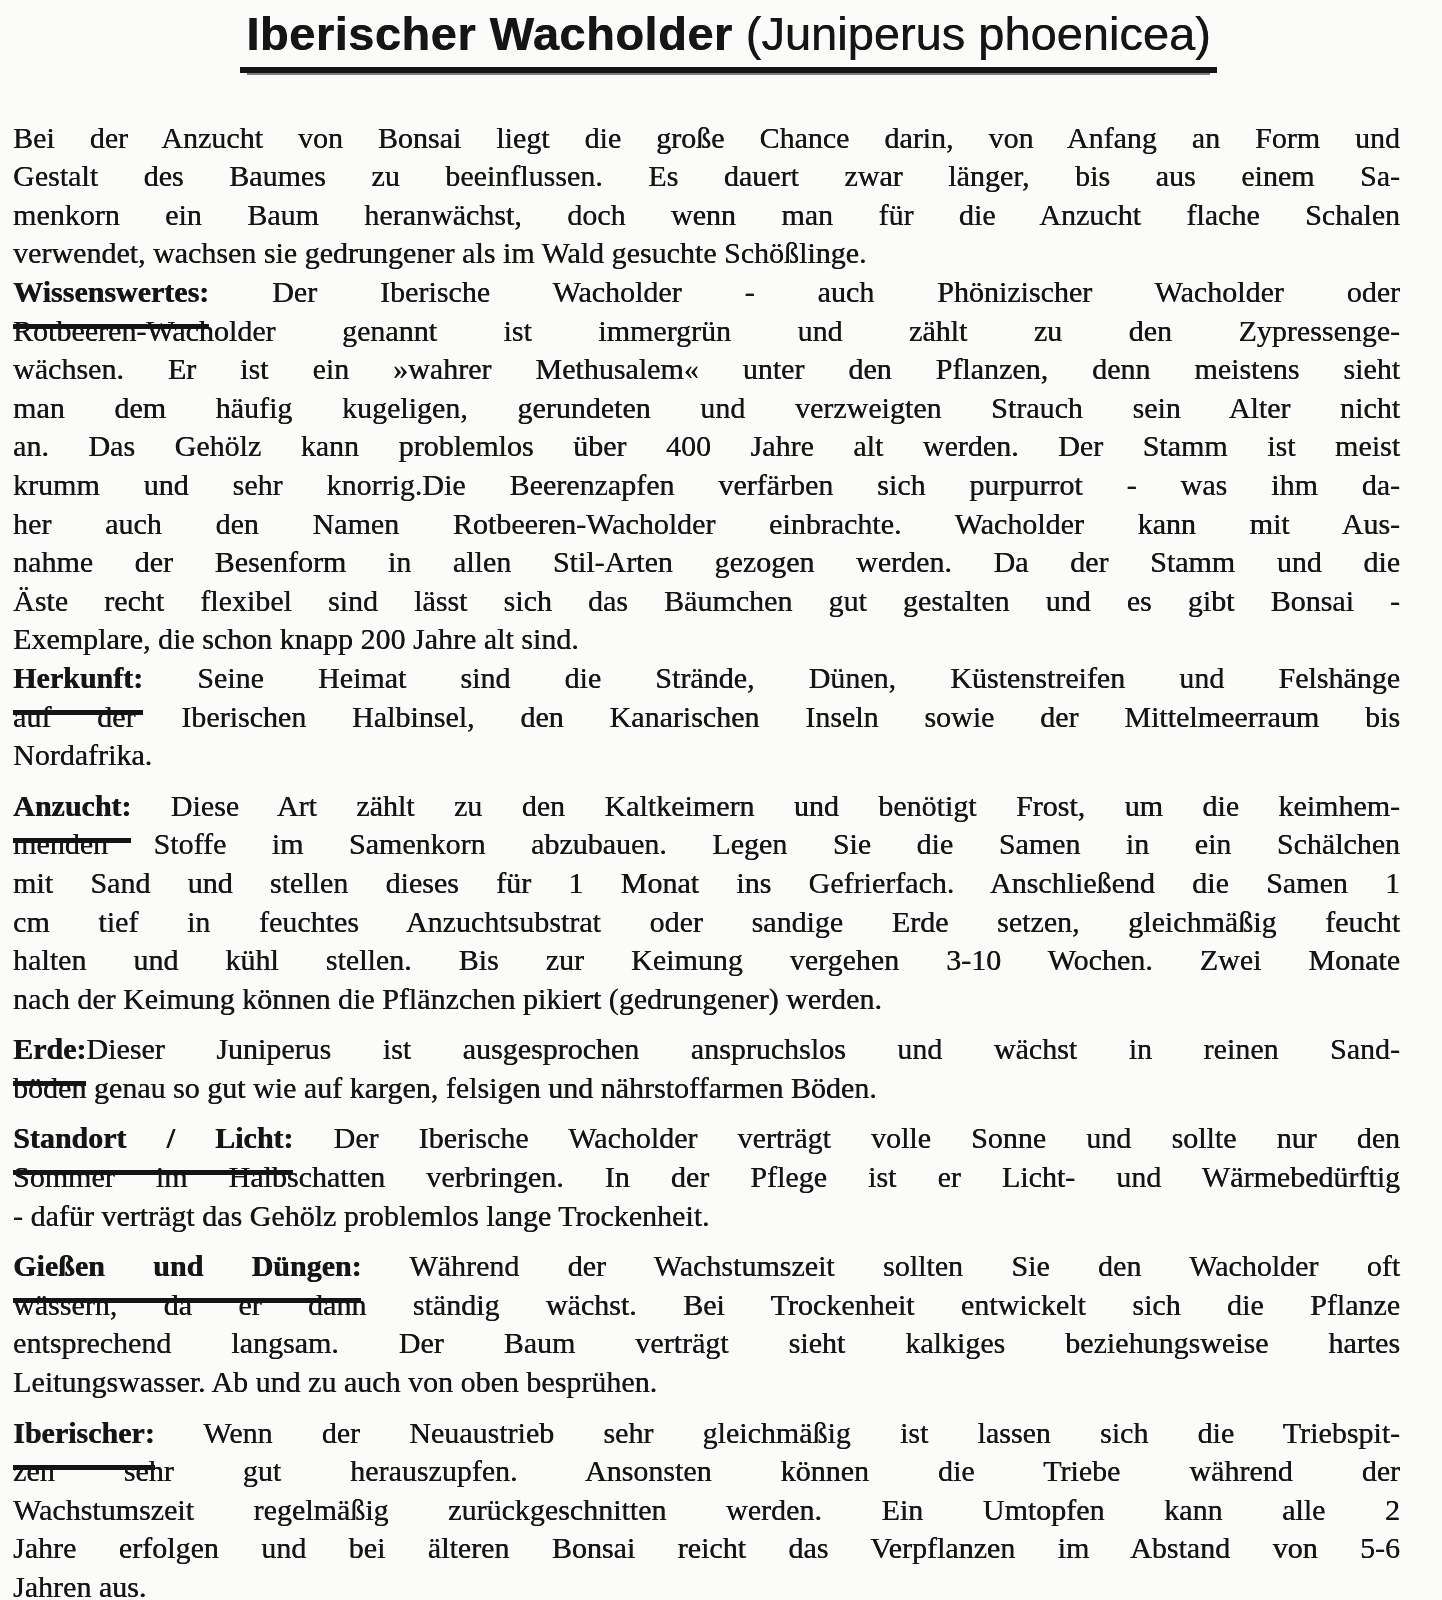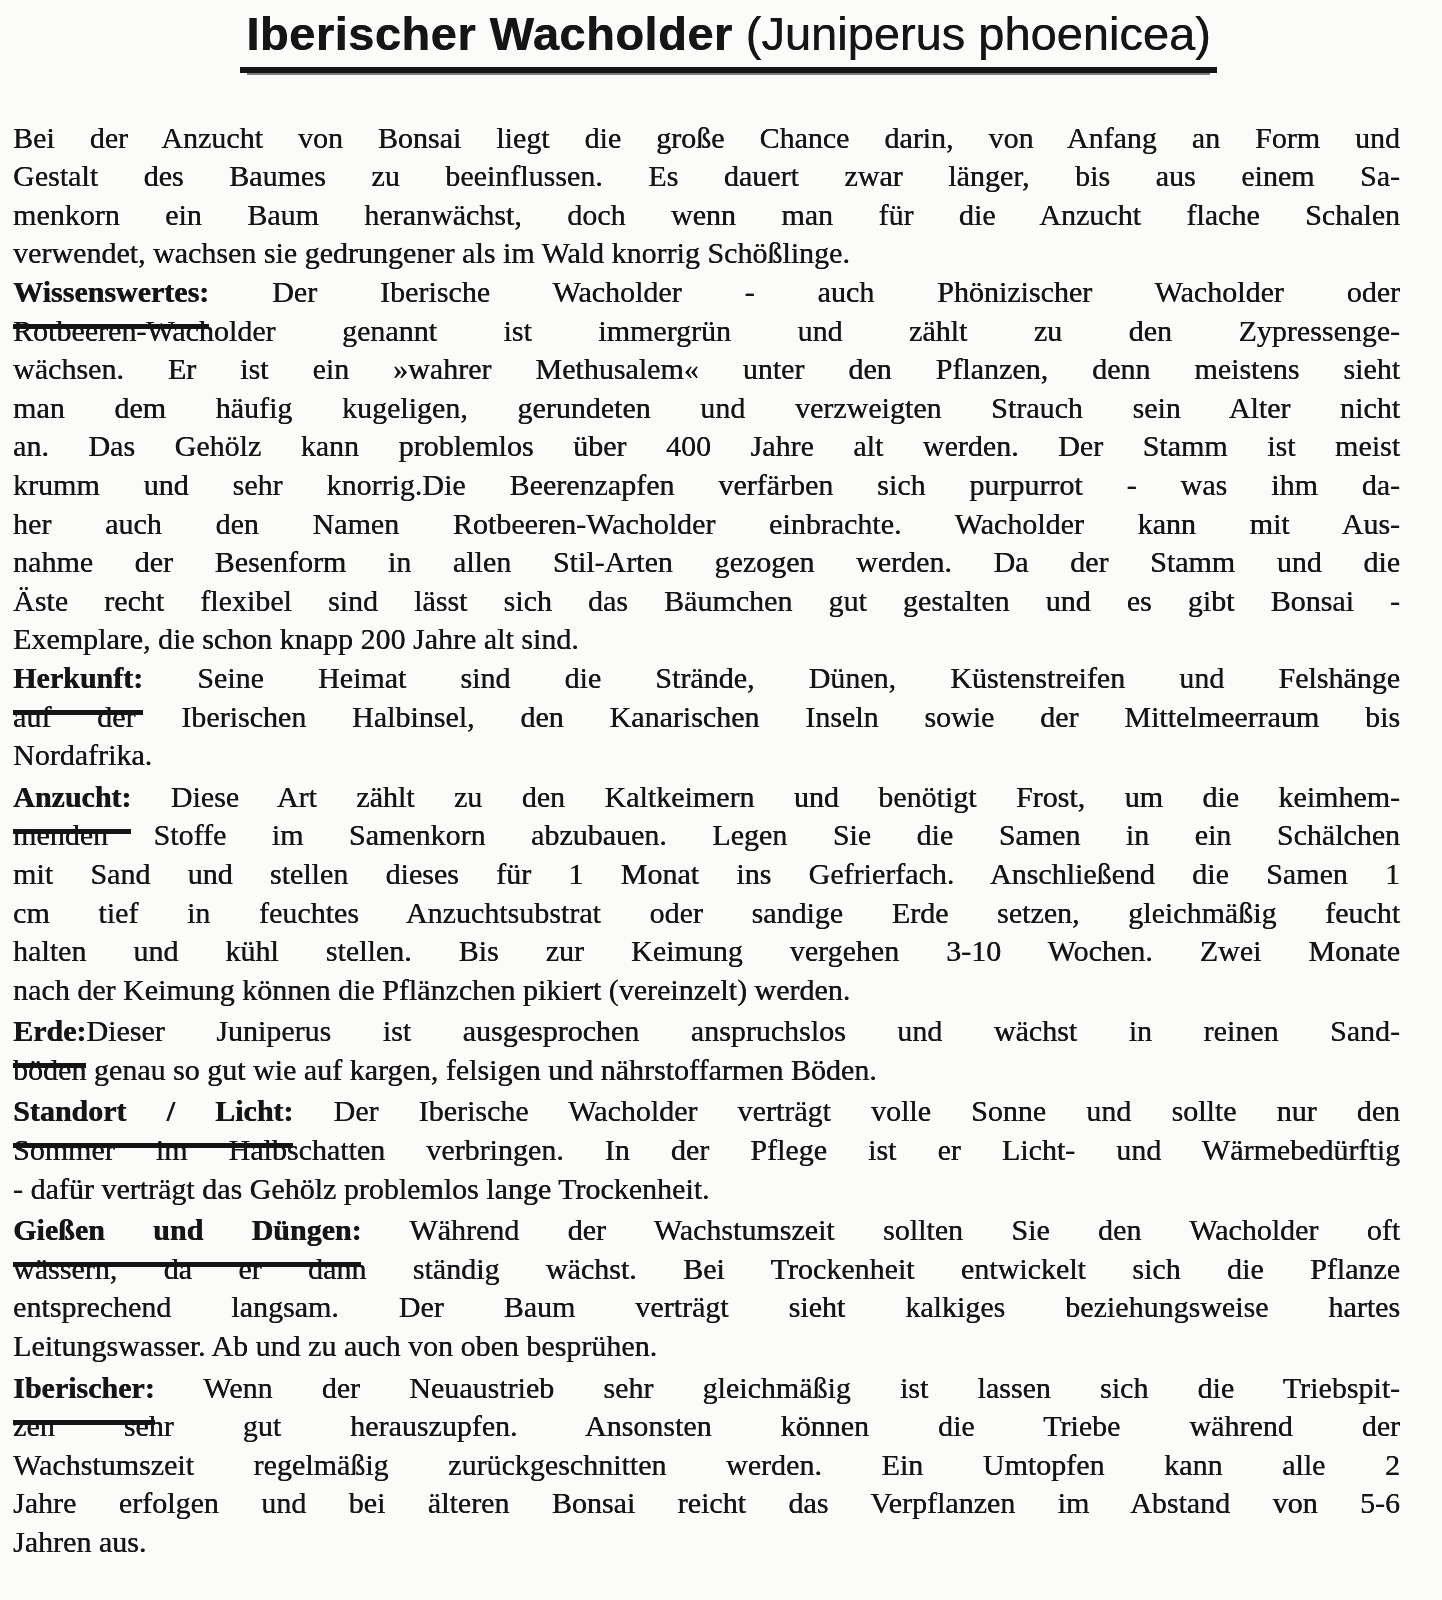--- a/index.html
+++ b/index.html
@@ -42,21 +42,21 @@
   }
   .title-suffix {
     font-weight: normal;
     text-shadow: 0.4px 0 0 currentColor;
   }
   
   .doc-body {
     
   }
   .para { margin: 0; font-family: Liberation Serif, serif; }
-  .para.gap { margin-top: 3px; }
+  .para.gap { margin-top: 12px; }
   .line {
     font-size: 30px;
     line-height: 38.6px;
     text-align: justify;
     text-align-last: justify;
     text-shadow: 0.35px 0 0 currentColor;
     white-space: normal;
   }
   .line.last {
     text-align-last: left;
@@ -76,21 +76,21 @@
   <div class="doc-title">
     <span class="title-underline"><span class="title-main">Iberischer Wacholder</span><span class="title-suffix"> (Juniperus phoenicea)</span></span>
   </div>
 
   <div class="doc-body">
 
   <div class="para">
         <div class="line">Bei der Anzucht von Bonsai liegt die große Chance darin, von Anfang an Form und</div>
         <div class="line">Gestalt des Baumes zu beeinflussen. Es dauert zwar länger, bis aus einem Sa-</div>
         <div class="line">menkorn ein Baum heranwächst, doch wenn man für die Anzucht flache Schalen</div>
-        <div class="line last">verwendet, wachsen sie gedrungener als im Wald knorrig Schößlinge.</div>
+        <div class="line last">verwendet, wachsen sie gedrungener als im Wald gesuchte Schößlinge.</div>
       </div>
       <div class="para">
         <div class="line"><span class="head">Wissenswertes:</span> Der Iberische Wacholder - auch Phönizischer Wacholder oder</div>
         <div class="line">Rotbeeren-Wacholder genannt ist immergrün und zählt zu den Zypressenge-</div>
         <div class="line">wächsen. Er ist ein »wahrer Methusalem« unter den Pflanzen, denn meistens sieht</div>
         <div class="line">man dem häufig kugeligen, gerundeten und verzweigten Strauch sein Alter nicht</div>
         <div class="line">an. Das Gehölz kann problemlos über 400 Jahre alt werden. Der Stamm ist meist</div>
         <div class="line">krumm und sehr knorrig.Die Beerenzapfen verfärben sich purpurrot - was ihm da-</div>
         <div class="line">her auch den Namen Rotbeeren-Wacholder einbrachte. Wacholder kann mit Aus-</div>
         <div class="line">nahme der Besenform in allen Stil-Arten gezogen werden. Da der Stamm und die</div>
@@ -101,21 +101,21 @@
         <div class="line"><span class="head">Herkunft:</span> Seine Heimat sind die Strände, Dünen, Küstenstreifen und Felshänge</div>
         <div class="line">auf der Iberischen Halbinsel, den Kanarischen Inseln sowie der Mittelmeerraum bis</div>
         <div class="line last">Nordafrika.</div>
       </div>
       <div class="para gap">
         <div class="line"><span class="head">Anzucht:</span> Diese Art zählt zu den Kaltkeimern und benötigt Frost, um die keimhem-</div>
         <div class="line">menden Stoffe im Samenkorn abzubauen. Legen Sie die Samen in ein Schälchen</div>
         <div class="line">mit Sand und stellen dieses für 1 Monat ins Gefrierfach. Anschließend die Samen 1</div>
         <div class="line">cm tief in feuchtes Anzuchtsubstrat oder sandige Erde setzen, gleichmäßig feucht</div>
         <div class="line">halten und kühl stellen. Bis zur Keimung vergehen 3-10 Wochen. Zwei Monate</div>
-        <div class="line last">nach der Keimung können die Pflänzchen pikiert (vereinzelt) werden.</div>
+        <div class="line last">nach der Keimung können die Pflänzchen pikiert (gedrungener) werden.</div>
       </div>
       <div class="para gap">
         <div class="line"><span class="head">Erde:</span>Dieser Juniperus ist ausgesprochen anspruchslos und wächst in reinen Sand-</div>
         <div class="line last">böden genau so gut wie auf kargen, felsigen und nährstoffarmen Böden.</div>
       </div>
       <div class="para gap">
         <div class="line"><span class="head">Standort / Licht:</span> Der Iberische Wacholder verträgt volle Sonne und sollte nur den</div>
         <div class="line">Sommer im Halbschatten verbringen. In der Pflege ist er Licht- und Wärmebedürftig</div>
         <div class="line last">- dafür verträgt das Gehölz problemlos lange Trockenheit.</div>
       </div>

